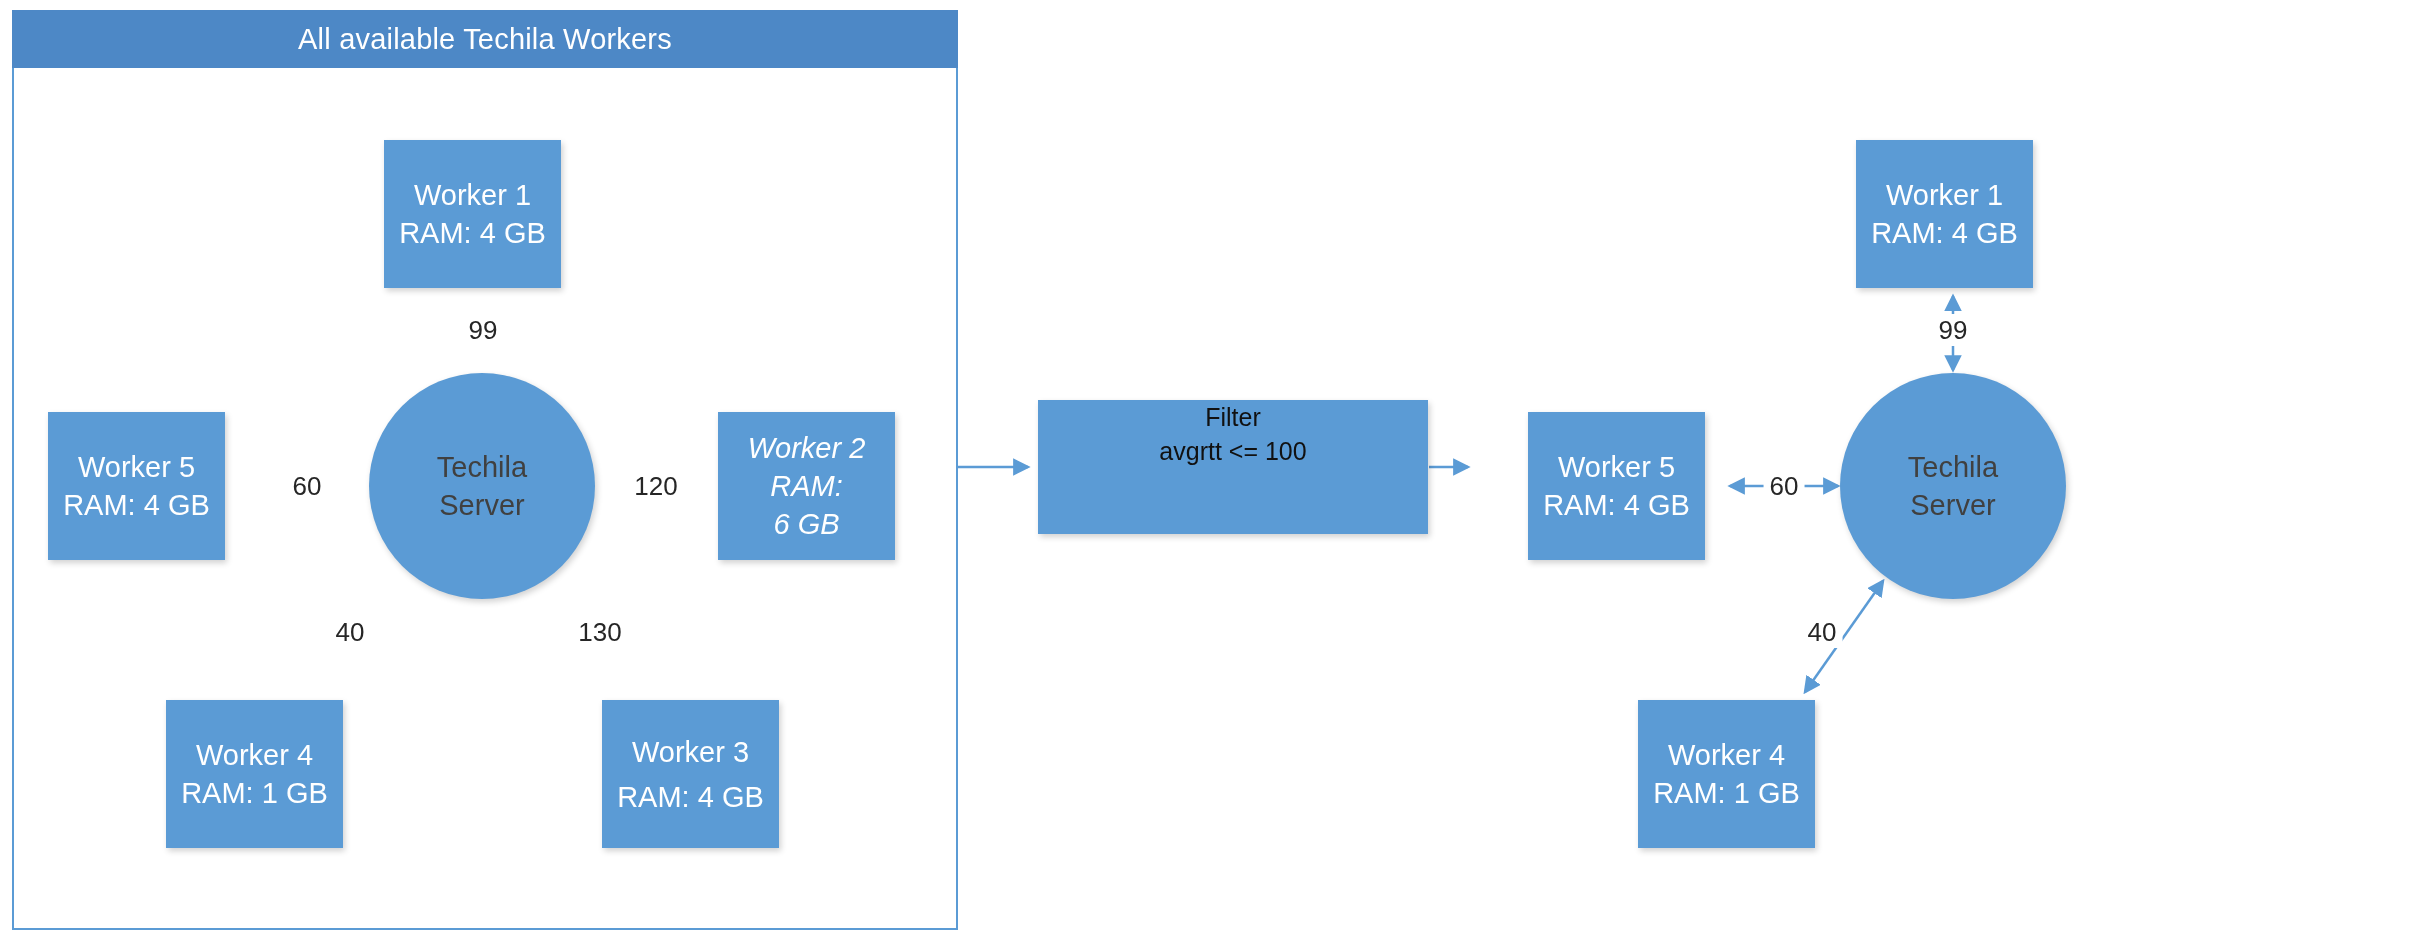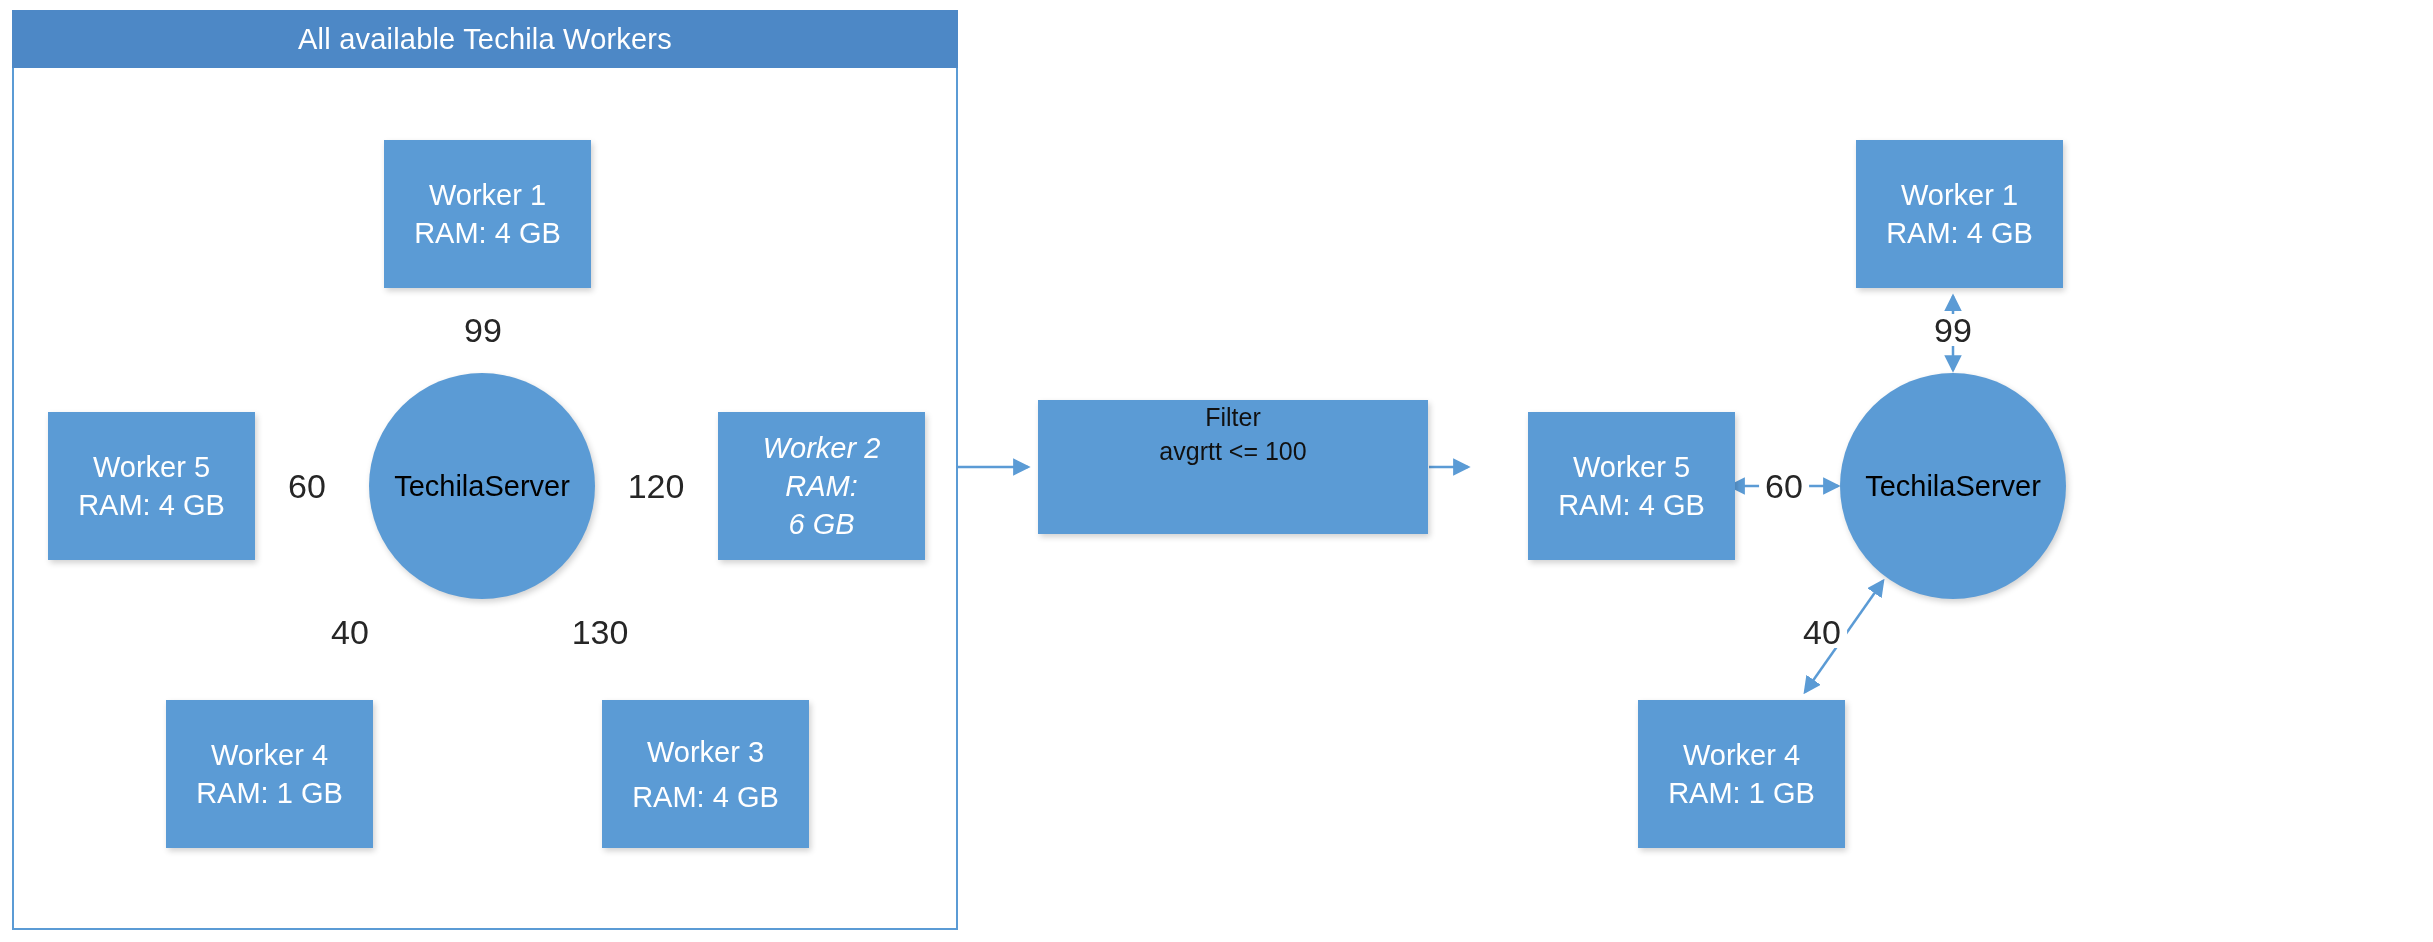--- a/index.html
+++ b/index.html
@@ -5,32 +5,32 @@
   html,body{margin:0;padding:0;background:#ffffff;}
   body{font-family:"Liberation Sans", sans-serif;}
   .canvas{position:relative;width:2433px;height:942px;background:#ffffff;overflow:hidden;}
   .connectors{position:absolute;left:0;top:0;width:2433px;height:942px;}
 
   .panel{position:absolute;background:#ffffff;border:2px solid #5B9BD5;box-sizing:border-box;}
   .panel-header{position:absolute;left:-2px;top:-2px;right:-2px;height:58px;background:#4D88C6;
     color:#ffffff;font-size:29px;display:flex;align-items:center;justify-content:center;
     letter-spacing:.2px;}
 
-  .worker{position:absolute;width:207px;height:148px;background:#5B9BD5;color:#ffffff;
+  .worker{position:absolute;width:177px;height:148px;background:#5B9BD5;color:#ffffff;
     display:flex;flex-direction:column;align-items:center;justify-content:center;
     font-size:29px;line-height:38px;text-align:center;box-shadow:2px 3px 6px rgba(0,0,0,.18);}
   .server{position:absolute;width:226px;height:226px;border-radius:50%;background:#5B9BD5;
-    color:#000000;display:flex;flex-direction:row;align-items:center;justify-content:center;
+    color:#404040;display:flex;flex-direction:column;align-items:center;justify-content:center;
     font-size:29px;line-height:38px;text-align:center;box-shadow:2px 3px 6px rgba(0,0,0,.18);}
   .filter-box{position:absolute;left:1038px;top:400px;width:390px;height:134px;background:#5B9BD5;
     display:flex;flex-direction:column;align-items:center;
     color:#111111;font-size:25px;line-height:34px;text-align:center;box-shadow:2px 3px 6px rgba(0,0,0,.18);}
 
   .edge-label{position:absolute;transform:translate(-50%,-50%);background:#ffffff;
-    color:#262626;font-size:34px;padding:0 6px;line-height:32px;}
+    color:#262626;font-size:26px;padding:0 6px;line-height:32px;}
 </style>
 </head>
 <body>
 
 <div class="canvas">
 
   <svg class="connectors">
     <defs>
       <marker id="ah" viewBox="0 0 10 10" refX="8.5" refY="5" markerWidth="7" markerHeight="7" orient="auto-start-reverse">
         <path d="M0,0 L10,5 L0,10 z" fill="#5B9BD5"></path>

